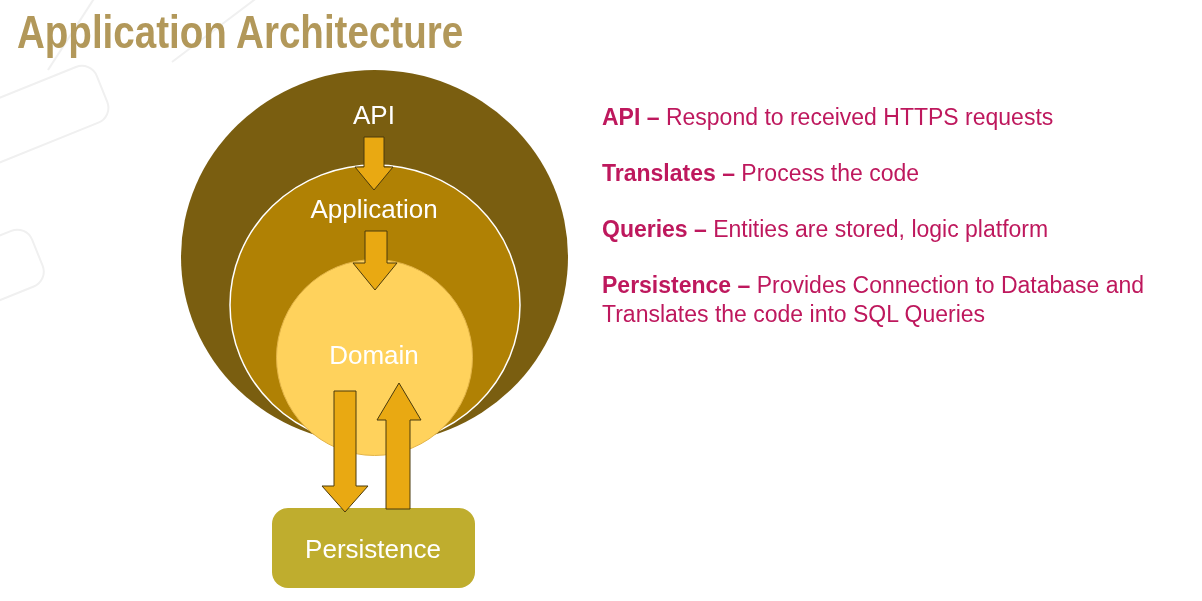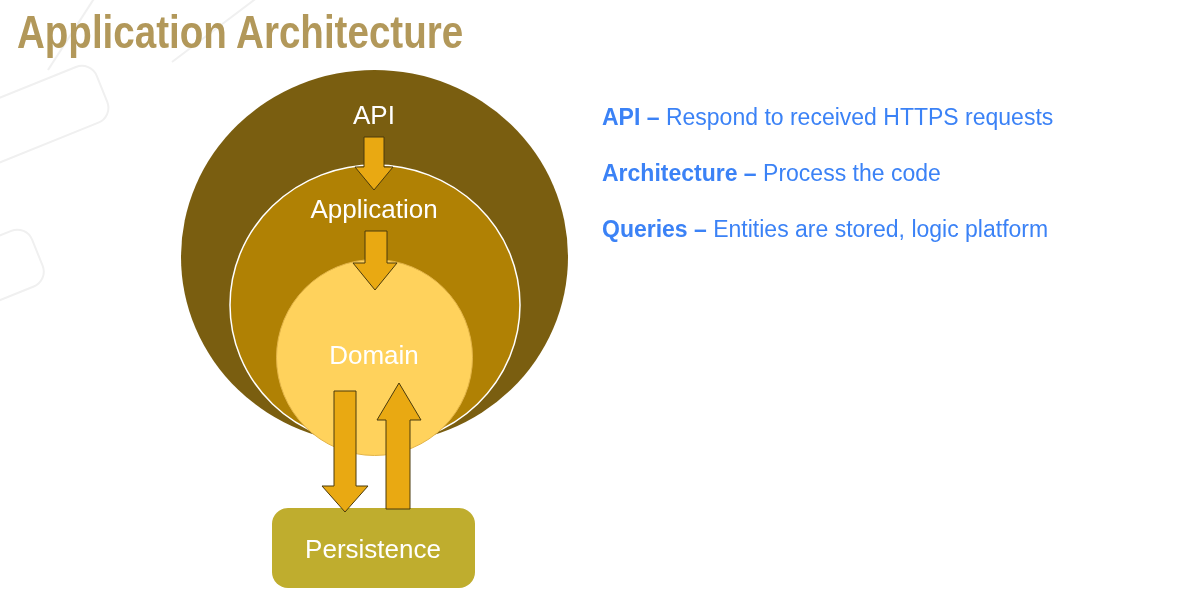--- a/index.html
+++ b/index.html
@@ -35,21 +35,21 @@
     transform: scaleX(0.82);
     transform-origin: left top;
     white-space: nowrap;
     letter-spacing: 0px;
   }
   .descriptions {
     position: absolute;
     left: 602px;
     top: 103px;
     width: 600px;
-    color: #3b82f6;
+    color: #be185d;
     font-size: 23px;
     line-height: 29px;
   }
   .descriptions p {
     margin: 0 0 27px 0;
   }
   .descriptions strong {
     font-weight: bold;
   }
   .circle-label {
@@ -99,22 +99,26 @@
   </svg>
 
   <h1 class="page-title">Application Architecture</h1>
 
   <div class="descriptions">
     <p>
       <strong>API –</strong>
       <span>Respond to received HTTPS requests</span>
     </p>
     <p>
-      <strong>Architecture –</strong>
+      <strong>Translates –</strong>
       <span>Process the code</span>
     </p>
     <p>
       <strong>Queries –</strong>
       <span>Entities are stored, logic platform</span>
     </p>
+    <p>
+      <strong>Persistence –</strong>
+      <span>Provides Connection to Database and Translates the code into SQL Queries</span>
+    </p>
   </div>
 
 </div>
 
 </body></html>

